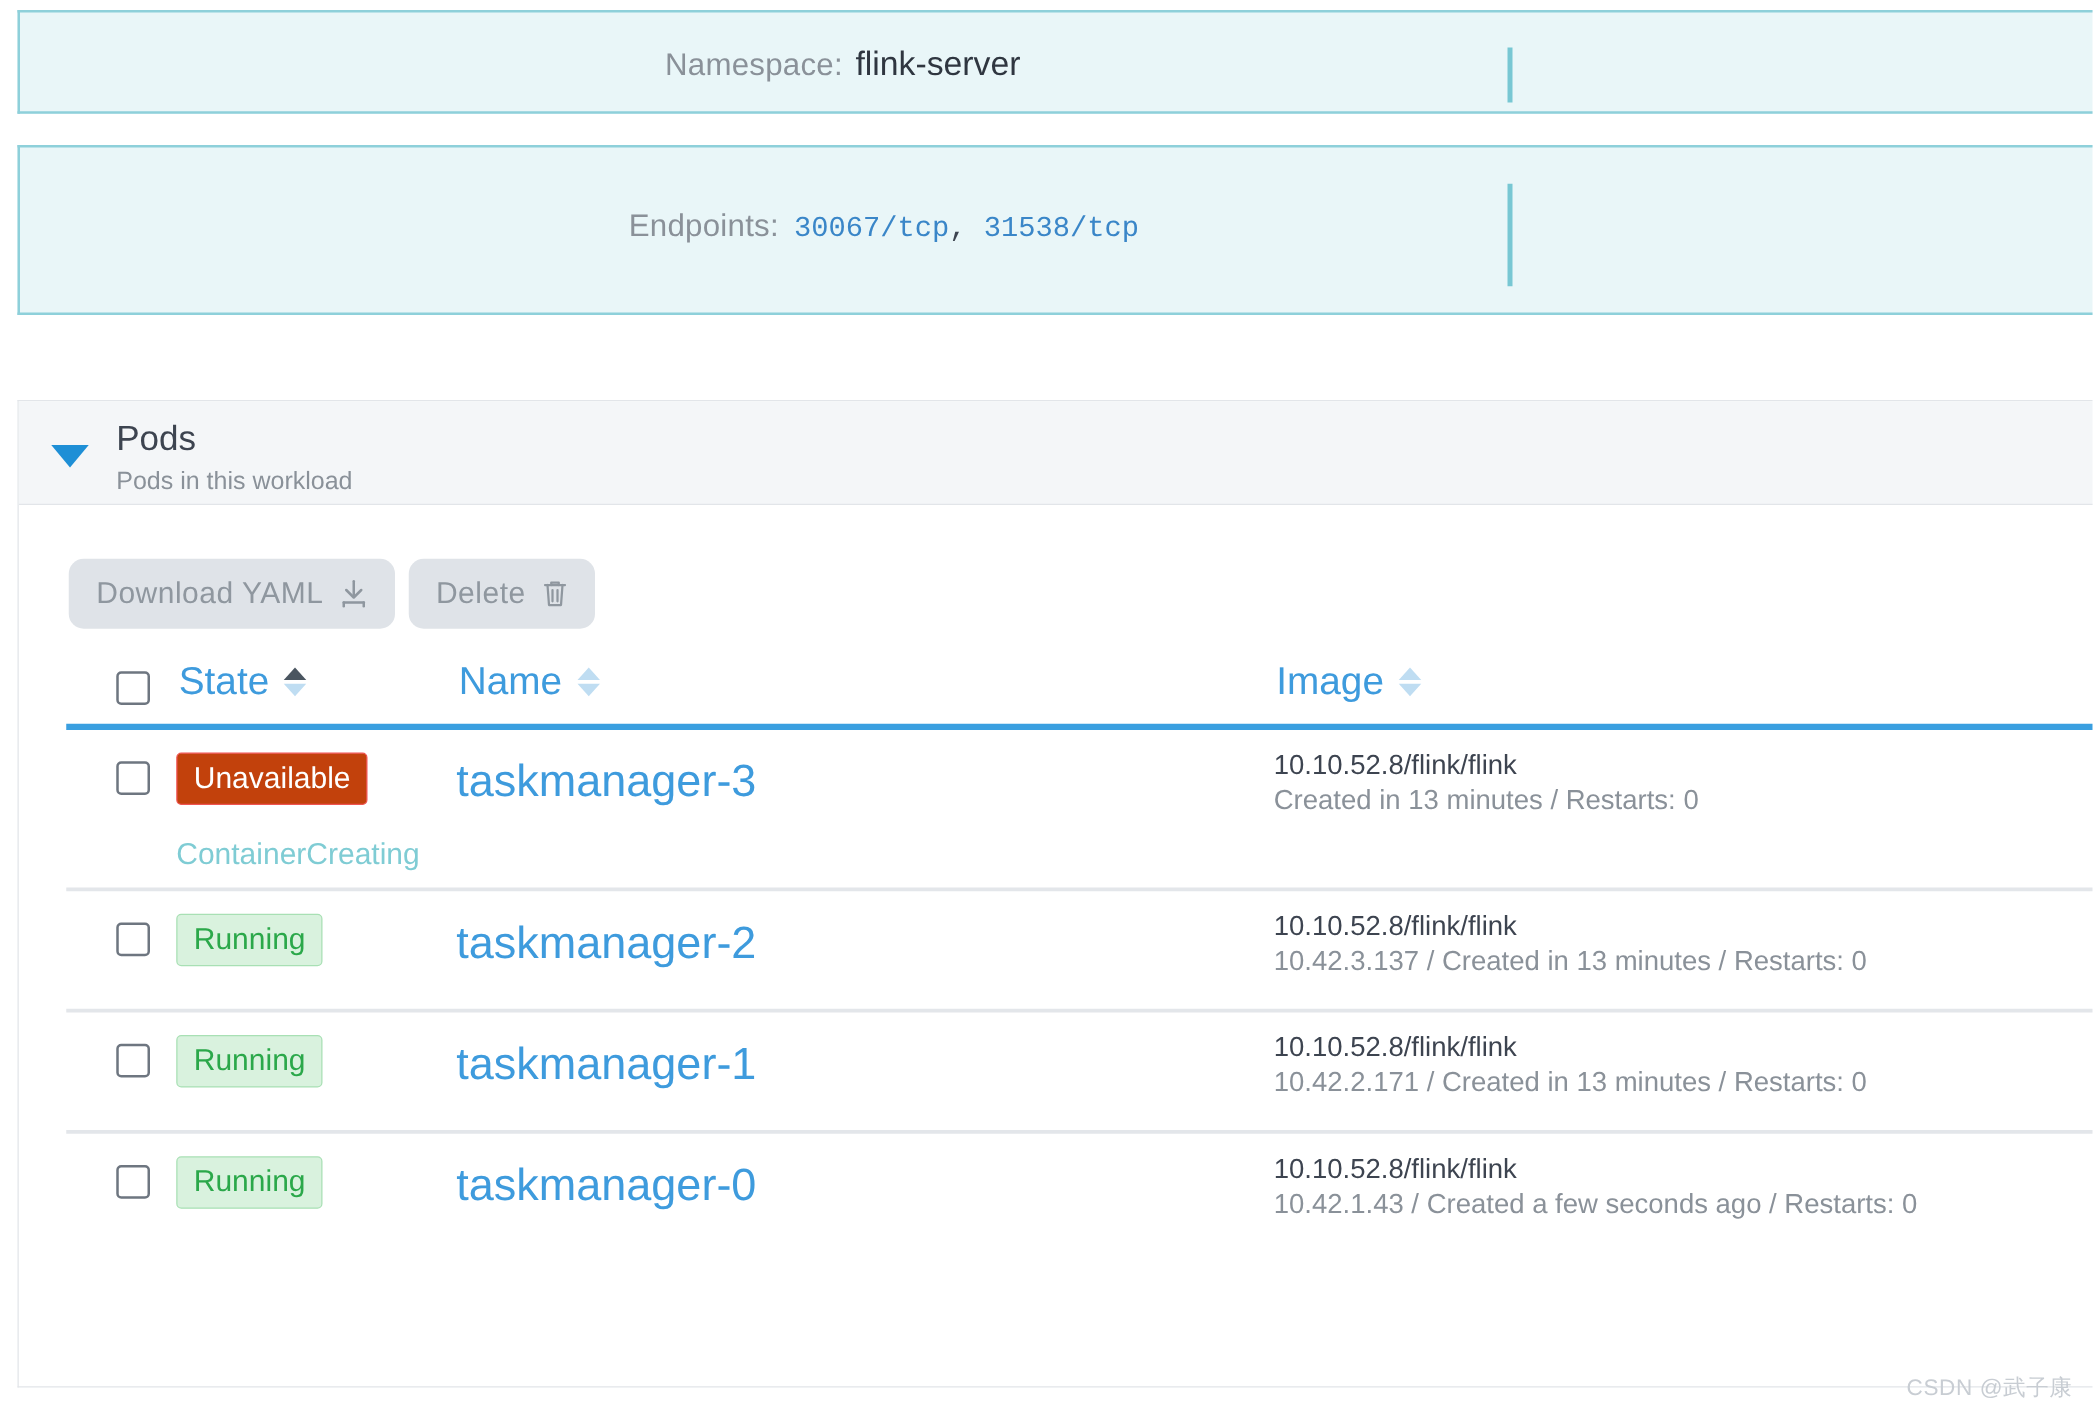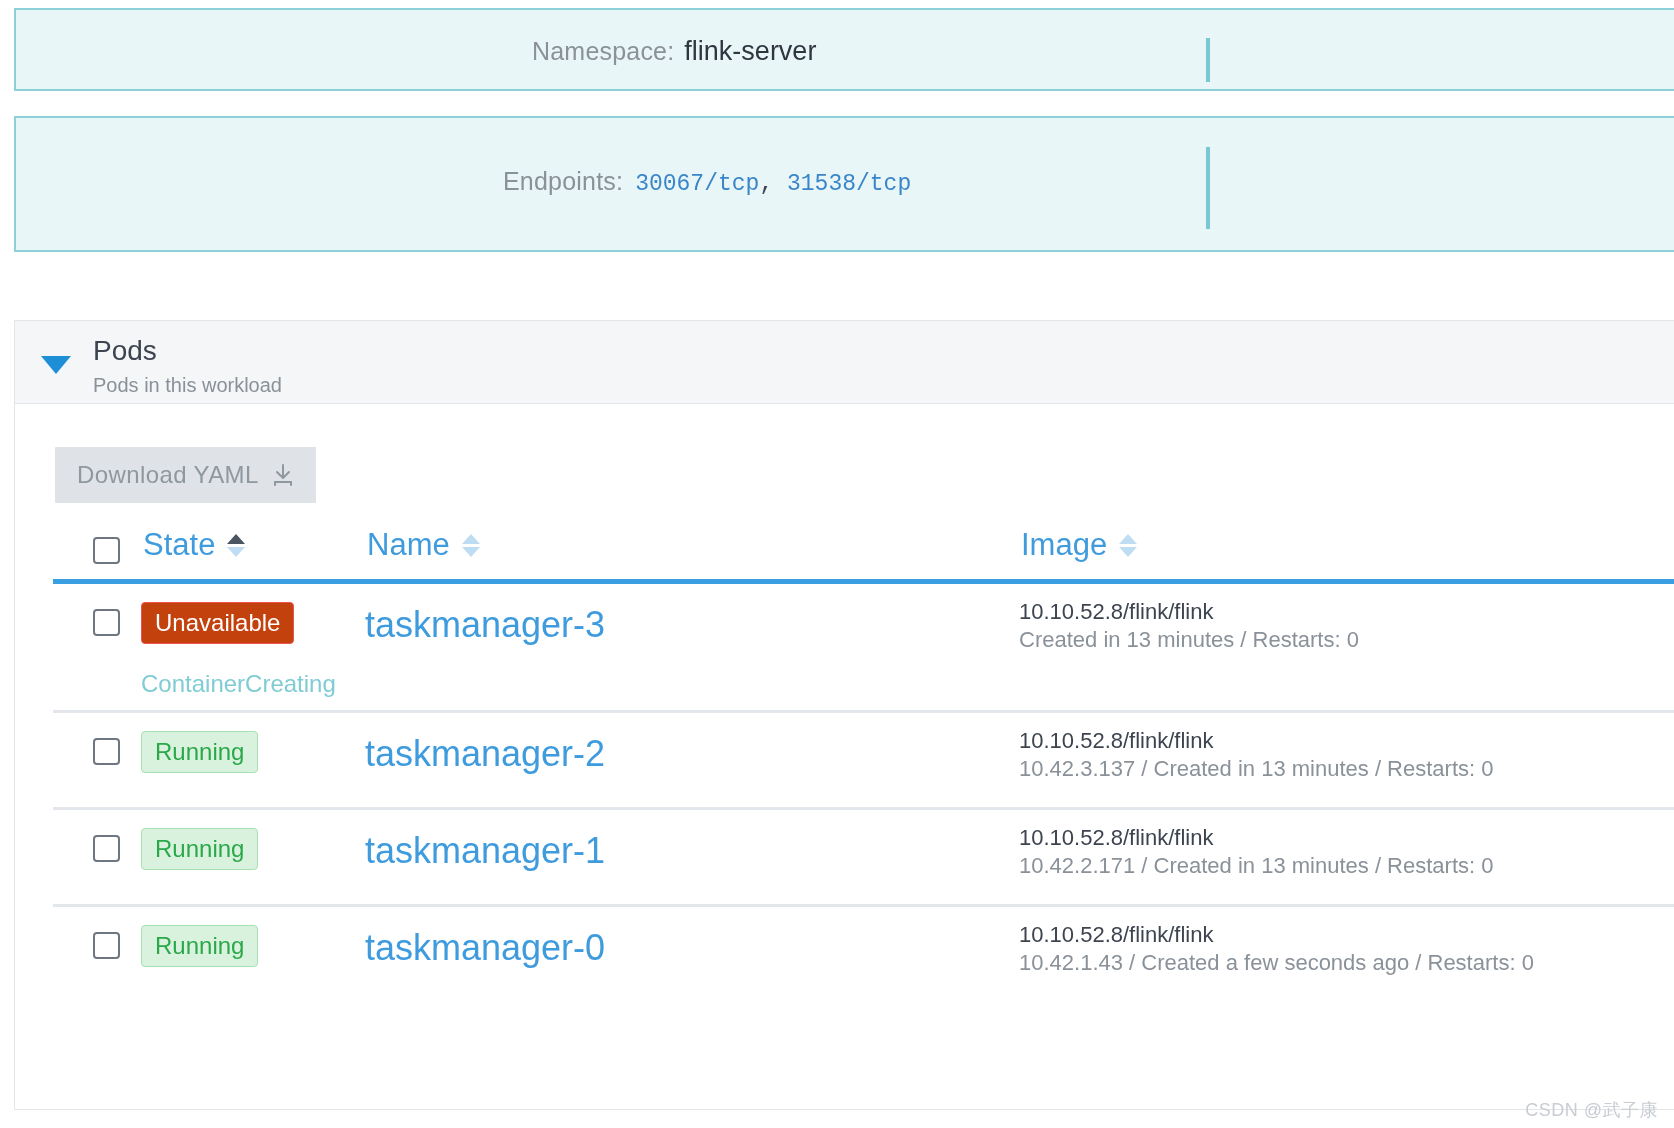--- a/index.html
+++ b/index.html
@@ -122,21 +122,21 @@
   .toolbar {
     position: absolute;
     left: 40px;
     top: 126px;
     display: flex;
     gap: 11px;
   }
   .tb-btn {
     background: #dfe3e8;
     border: none;
-    border-radius: 1px;
+    border-radius: 12px;
     color: #8f979f;
     font-size: 24px;
     font-family: inherit;
     padding: 14px 22px;
     display: flex;
     align-items: center;
     gap: 13px;
     letter-spacing: 0.4px;
     cursor: default;
   }
@@ -303,20 +303,32 @@
       <span>
         <svg width="22" height="24" viewBox="0 0 22 24" fill="none" stroke="#8f979f" stroke-width="2" stroke-linecap="round" stroke-linejoin="round">
           <path d="M11 2 V14"></path>
             <path d="M5 9 l6 6 6-6"></path>
             <path d="M3 19 h16"></path>
             <path d="M3 19 v3"></path>
             <path d="M19 19 v3"></path>
         </svg>
       </span>
     </button>
+    <button class="tb-btn">
+      <span>Delete</span>
+      <span>
+        <svg width="20" height="24" viewBox="0 0 20 24" fill="none" stroke="#8f979f" stroke-width="1.8" stroke-linecap="round" stroke-linejoin="round">
+          <path d="M2 5 h16"></path>
+            <path d="M7 5 V3 h6 v2"></path>
+            <path d="M4 5 l1.2 16 h9.6 L16 5"></path>
+          <path d="M8 9 v9"></path>
+            <path d="M12 9 v9"></path>
+        </svg>
+      </span>
+    </button>
   </div>
 
   <div class="pods-table">
 
     <div class="thead">
       <div class="chk" id="head-chk"></div>
 
       <div class="th" id="th-state">
         <span>State</span>
         <span class="sort active">

